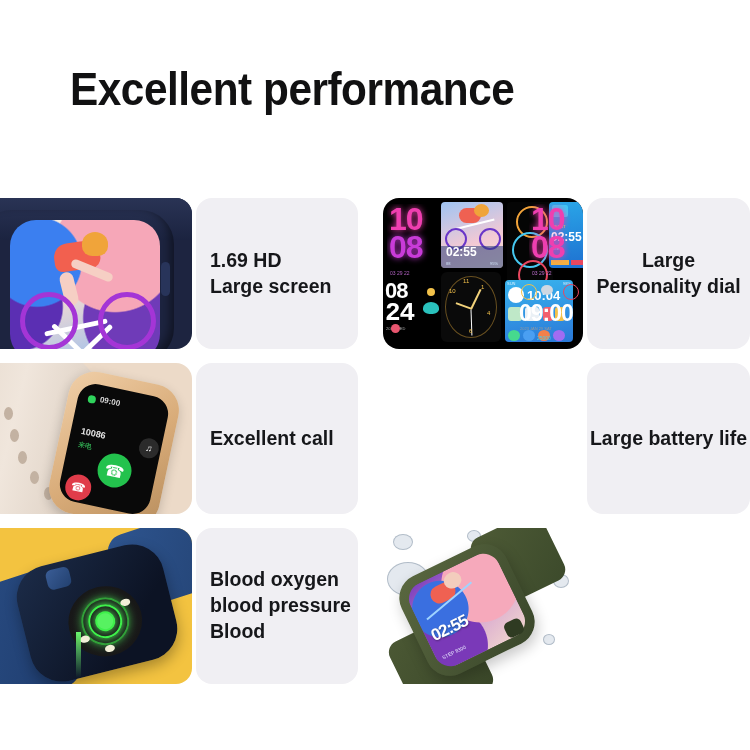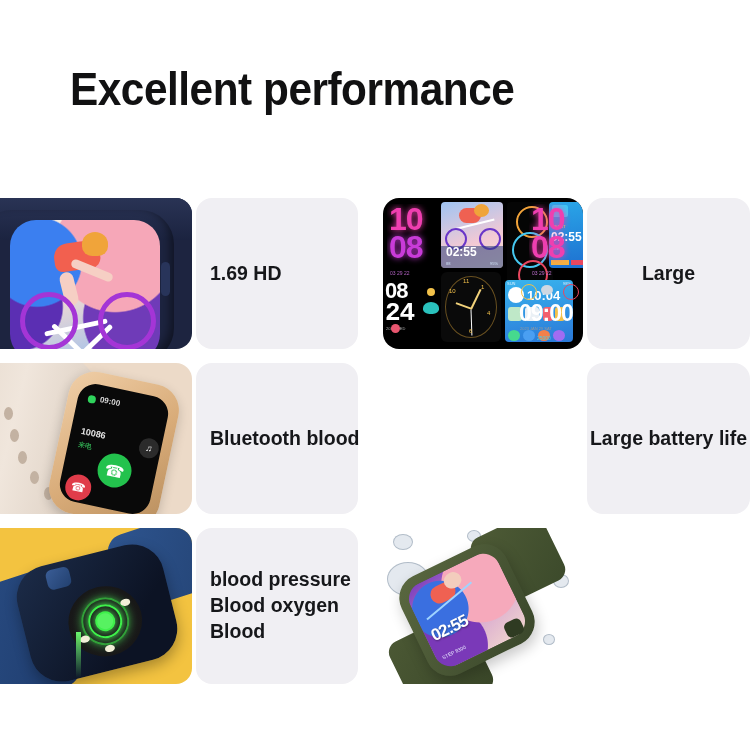--- a/index.html
+++ b/index.html
@@ -230,20 +230,21 @@
               <div class="frame-bar fb3"></div>
               <div class="wheel w1"></div>
               <div class="wheel w2"></div>
             </div>
             <div class="btn-side"></div>
           </div>
         </div>
         <div class="panel">
           <div class="caption">
             <span class="ln">1.69 HD</span>
+            <span class="ln">Large screen</span>
           </div>
         </div>
       </div>
 
       <div class="cell right">
         <div class="media c2">
           <div class="art">
 
             <div class="tile" style="left:4px;top:6px;width:50px;height:74px;">
               <div class="bigno" style="color:#ef3fb0;font-size:32px;position:absolute;left:2px;top:2px;text-shadow:0 0 6px #ef3fb0;">10</div>
@@ -327,20 +328,21 @@
               <div style="position:absolute;left:44px;top:0;width:14px;height:14px;border:1px solid #e8475f;border-radius:50%;"></div>
               <div class="bigno" style="position:absolute;left:0;top:20px;color:#fff;font-size:23px;">09:00</div>
               <div style="position:absolute;left:1px;top:42px;color:#999;font-size:4px;">2023 JAN 29 SAT</div>
               <div style="position:absolute;left:18px;bottom:1px;color:#3fd0f0;font-size:5px;">25000</div>
             </div>
           </div>
         </div>
         <div class="panel">
           <div class="caption">
             <span class="ln">Large</span>
+            <span class="ln">Personality dial</span>
           </div>
         </div>
       </div>
     </div>
 
     <div class="row r2">
 
       <div class="cell left">
         <div class="media c3">
           <div class="art">
@@ -358,21 +360,21 @@
                 <div class="t-sub">来电</div>
                 <div class="call-btn answer">☎</div>
                 <div class="call-btn decline">☎</div>
                 <div class="call-btn mute">♫</div>
               </div>
             </div>
           </div>
         </div>
         <div class="panel">
           <div class="caption">
-            <span class="ln">Bluetooth blood</span>
+            <span class="ln">Excellent call</span>
           </div>
         </div>
       </div>
 
       <div class="cell right">
         <div class="panel">
           <div class="caption">
             <span class="ln">Large battery life</span>
           </div>
         </div>
@@ -395,22 +397,22 @@
                 <div class="led" style="left:8px;top:44px;"></div>
                 <div class="led" style="right:8px;top:18px;"></div>
                 <div class="led" style="left:30px;bottom:4px;"></div>
               </div>
             </div>
             <div class="beam"></div>
           </div>
         </div>
         <div class="panel">
           <div class="caption">
+            <span class="ln">Blood oxygen</span>
             <span class="ln">blood pressure</span>
-            <span class="ln">Blood oxygen</span>
             <span class="ln">Blood</span>
           </div>
         </div>
       </div>
 
       <div class="cell right">
         <div class="media c6">
           <div class="art">
             <div class="drop" style="left:10px;top:6px;width:18px;height:14px;"></div>
             <div class="drop" style="left:4px;top:34px;width:40px;height:32px;"></div>

